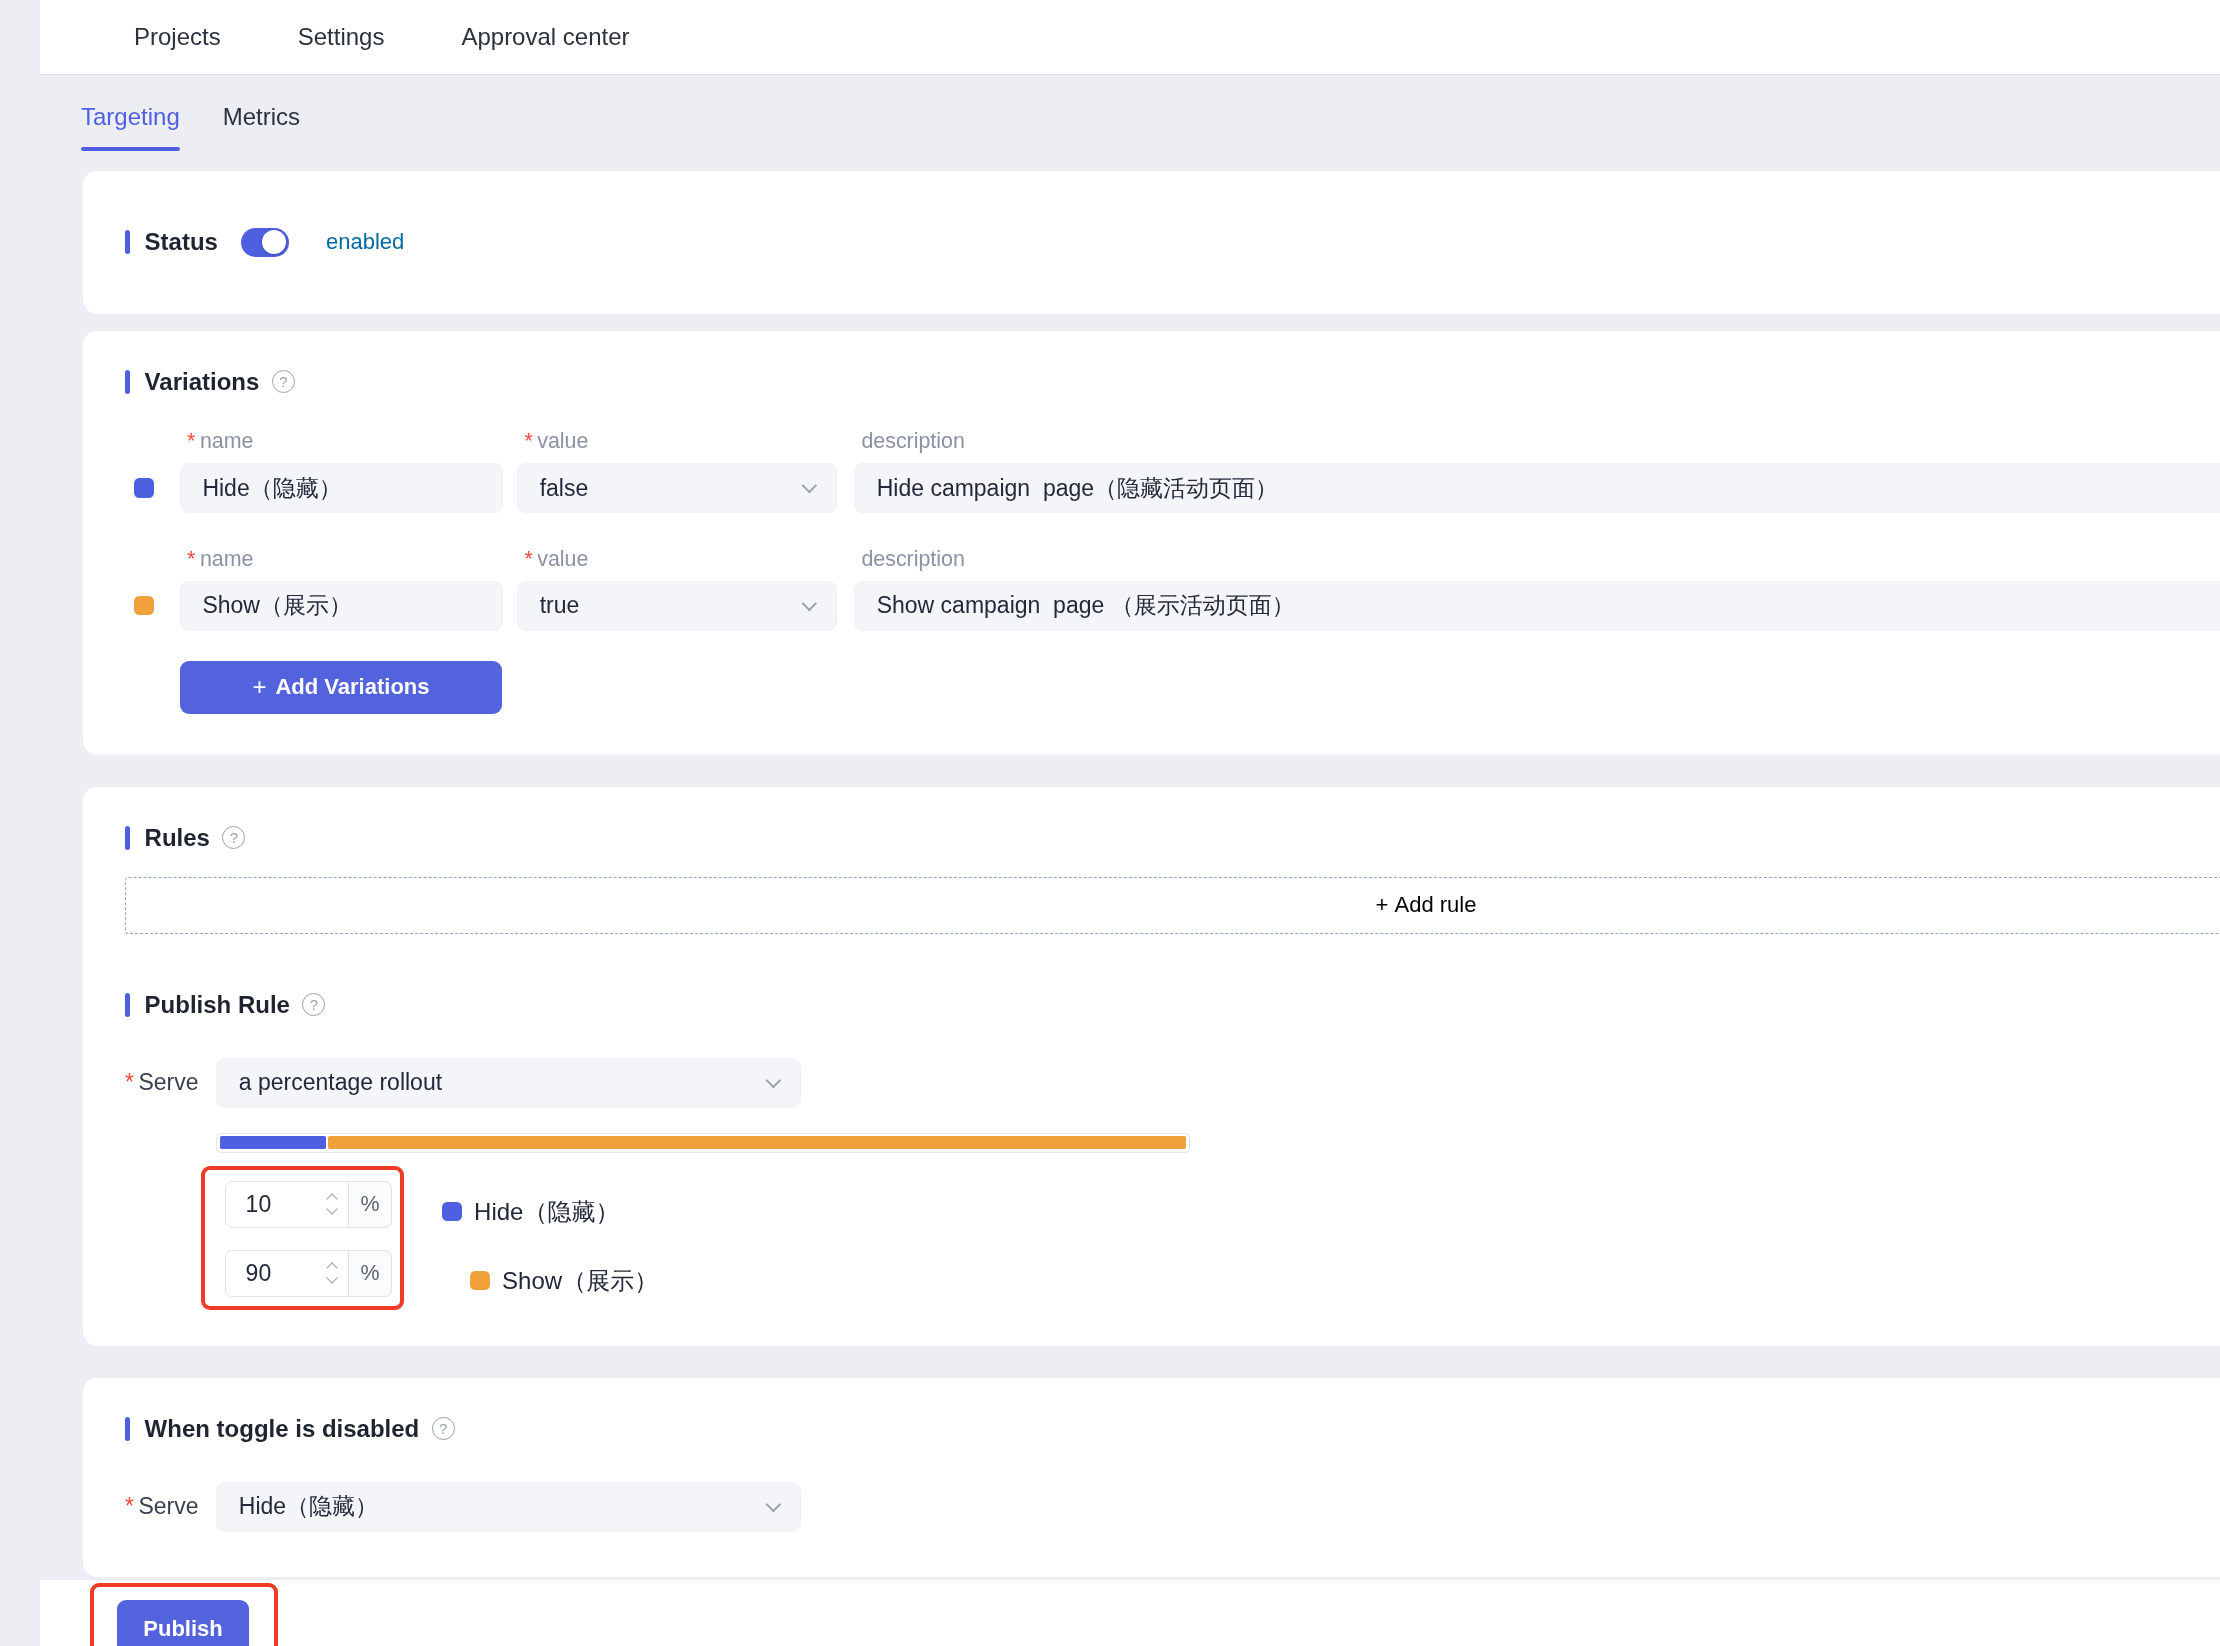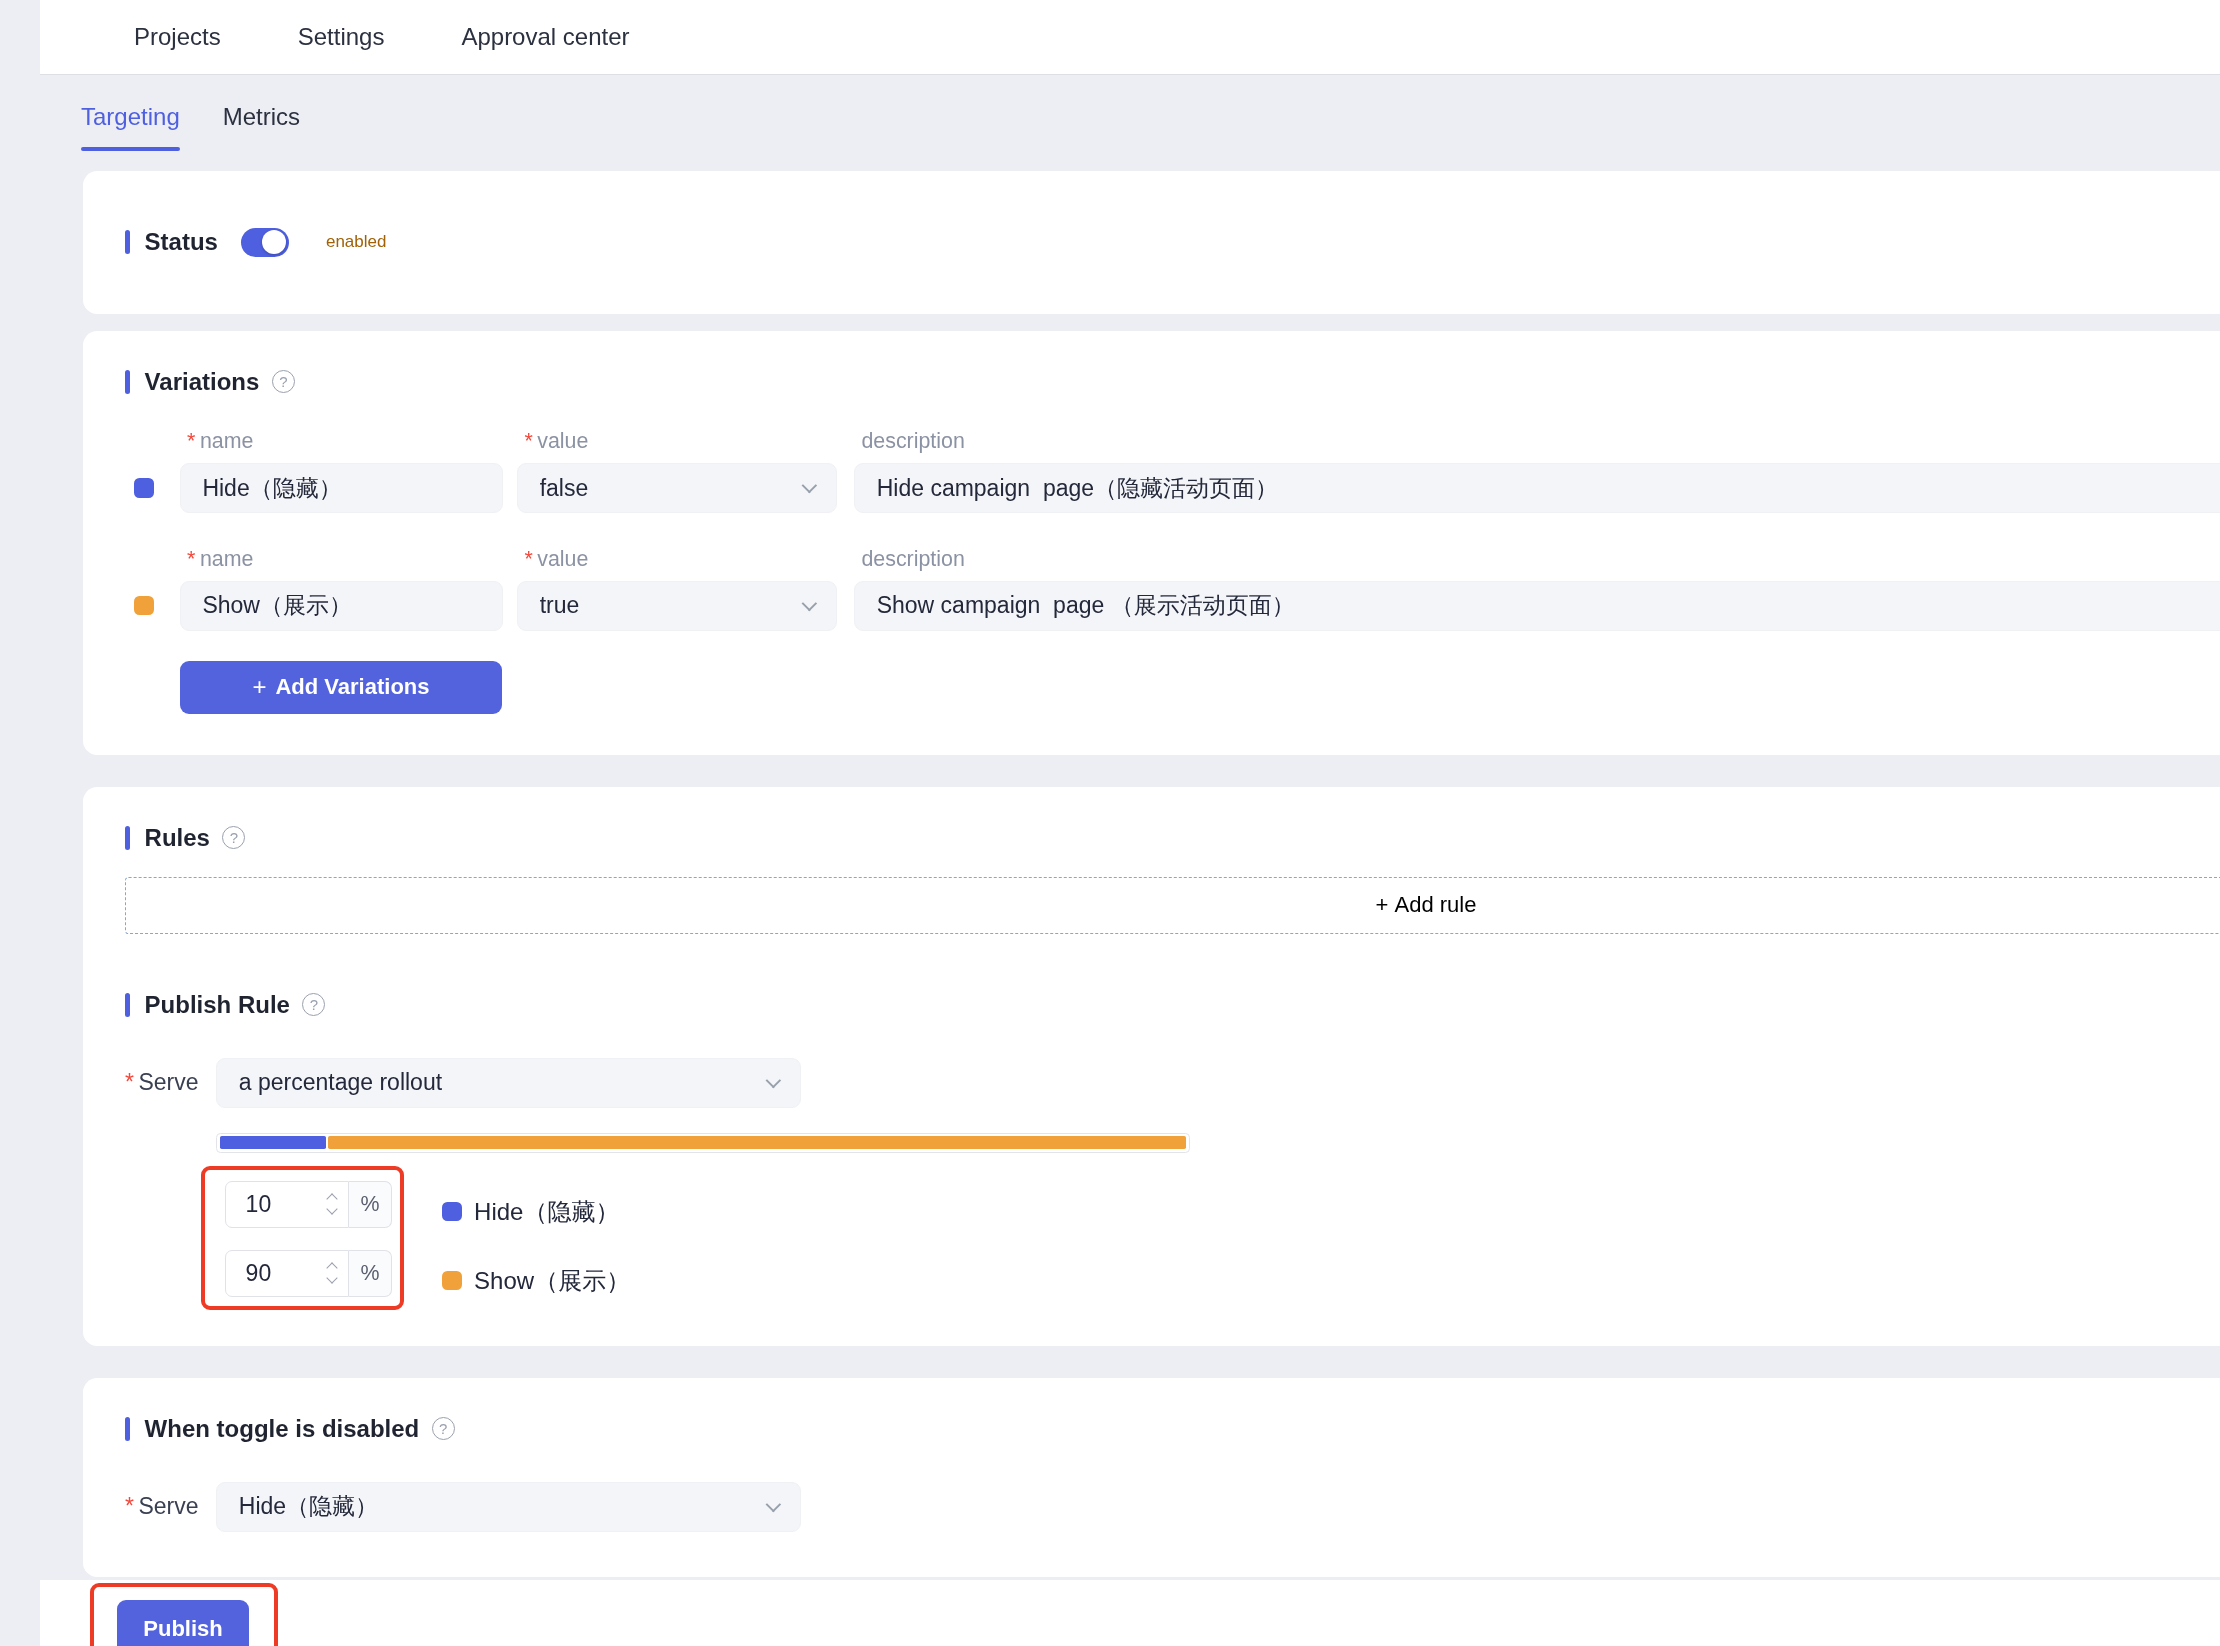--- a/index.html
+++ b/index.html
@@ -26,21 +26,21 @@
   .sec-title { font-size:24px; font-weight:700; color:#1f2430; }
   .qicon { width:23px; height:23px; border-radius:50%; border:1.8px solid #9aa1ad; color:#9aa1ad;
            font-size:15px; display:flex; align-items:center; justify-content:center; margin-left:12.5px; }
 
   
   .status-card { margin-top:19.6px; height:143px; display:flex; align-items:center; padding-left:42px; }
   .toggle { width:48px; height:29px; border-radius:15px; background:#4e5fe0; position:relative;
             margin-left:23px; cursor:pointer; display:inline-block; }
   .toggle .knob { position:absolute; right:2.7px; top:2.7px; width:24px; height:24px; border-radius:50%;
                   background:#fff; box-shadow:0 0.9px 2.7px rgba(0,0,0,.25); }
-  .muted { font-size:17px; color:#a16207; margin-left:37px; }
+  .muted { font-size:22px; color:#0369a1; margin-left:37px; }
 
   
   .variations-card { margin-top:17px; padding:37px 0 41px 42px; }
   .vgrid { display:grid; grid-template-columns:55px 323px 14.3px 320px 17px 1773px; align-items:center; }
   .lbl-row { margin-top:30px; height:28.5px; align-items:end; }
   .lbl { font-size:21.4px; color:#8b92a3; padding-left:7.1px; }
   .req { color:#f5483b; margin-right:4.5px; }
   .inp-row { margin-top:9px; }
   .swatch { width:19.6px; height:19.6px; border-radius:5.3px; margin-left:9px; }
   .field, .select { height:50px; background:#f4f5f8; border:0.9px solid #f0f1f5; border-radius:9px;
@@ -64,21 +64,21 @@
   .serve-row { display:flex; align-items:center; margin-top:39px; }
   .serve-lbl { font-size:23px; color:#3a4052; width:78px; }
   .serve-select { width:585px; margin-left:13.4px;align-items:center; }
   .rollout-bar { margin:25px 0 0 91px; width:974px; height:20.5px; border:0.9px solid #e2e4ea; border-radius:4.5px;
                  padding:2.7px; display:flex; gap:2.7px; background:#fff; }
   .rollout-bar .seg { height:100%; border-radius:1.8px; }
   .pct-wrap { position:relative; margin:12.5px 0 0 76px; padding:15px 0 15px 24px; width:fit-content; }
   .red-box { position:absolute; border:4.5px solid #ee3b26; border-radius:9px; pointer-events:none; }
   .pct-red { left:0; top:0; width:203px; height:144px; }
   .pct-row { display:flex; align-items:flex-end; }
-  .pct-row + .pct-row { margin-top:22px; }
+  .pct-row + .pct-row { margin-top:22px;gap:28px; }
   .num-group { display:flex; height:47px; }
   .num-input { width:124px; height:47px; background:#fff; border:0.9px solid #e0e2e8; border-radius:7.1px 0 0 7.1px;
                display:flex; align-items:center; padding:0 12.5px 0 19.6px; }
   .num-input input { border:none; outline:none; width:62px; font-size:23px; color:#23283a; background:transparent;
                      font-family:"Liberation Sans", sans-serif; }
   .spinner { display:flex; flex-direction:column; align-items:center; margin-left:auto; cursor:pointer; }
   .sp { width:8px; height:8px; border-right:1.8px solid #9aa1ad; border-bottom:1.8px solid #9aa1ad; }
   .sp.up { transform:rotate(-135deg); margin-bottom:2.7px; }
   .sp.down { transform:rotate(45deg); }
   .num-suffix { width:43px; height:47px; background:#fafbfc; border:0.9px solid #e0e2e8; border-left:none;

